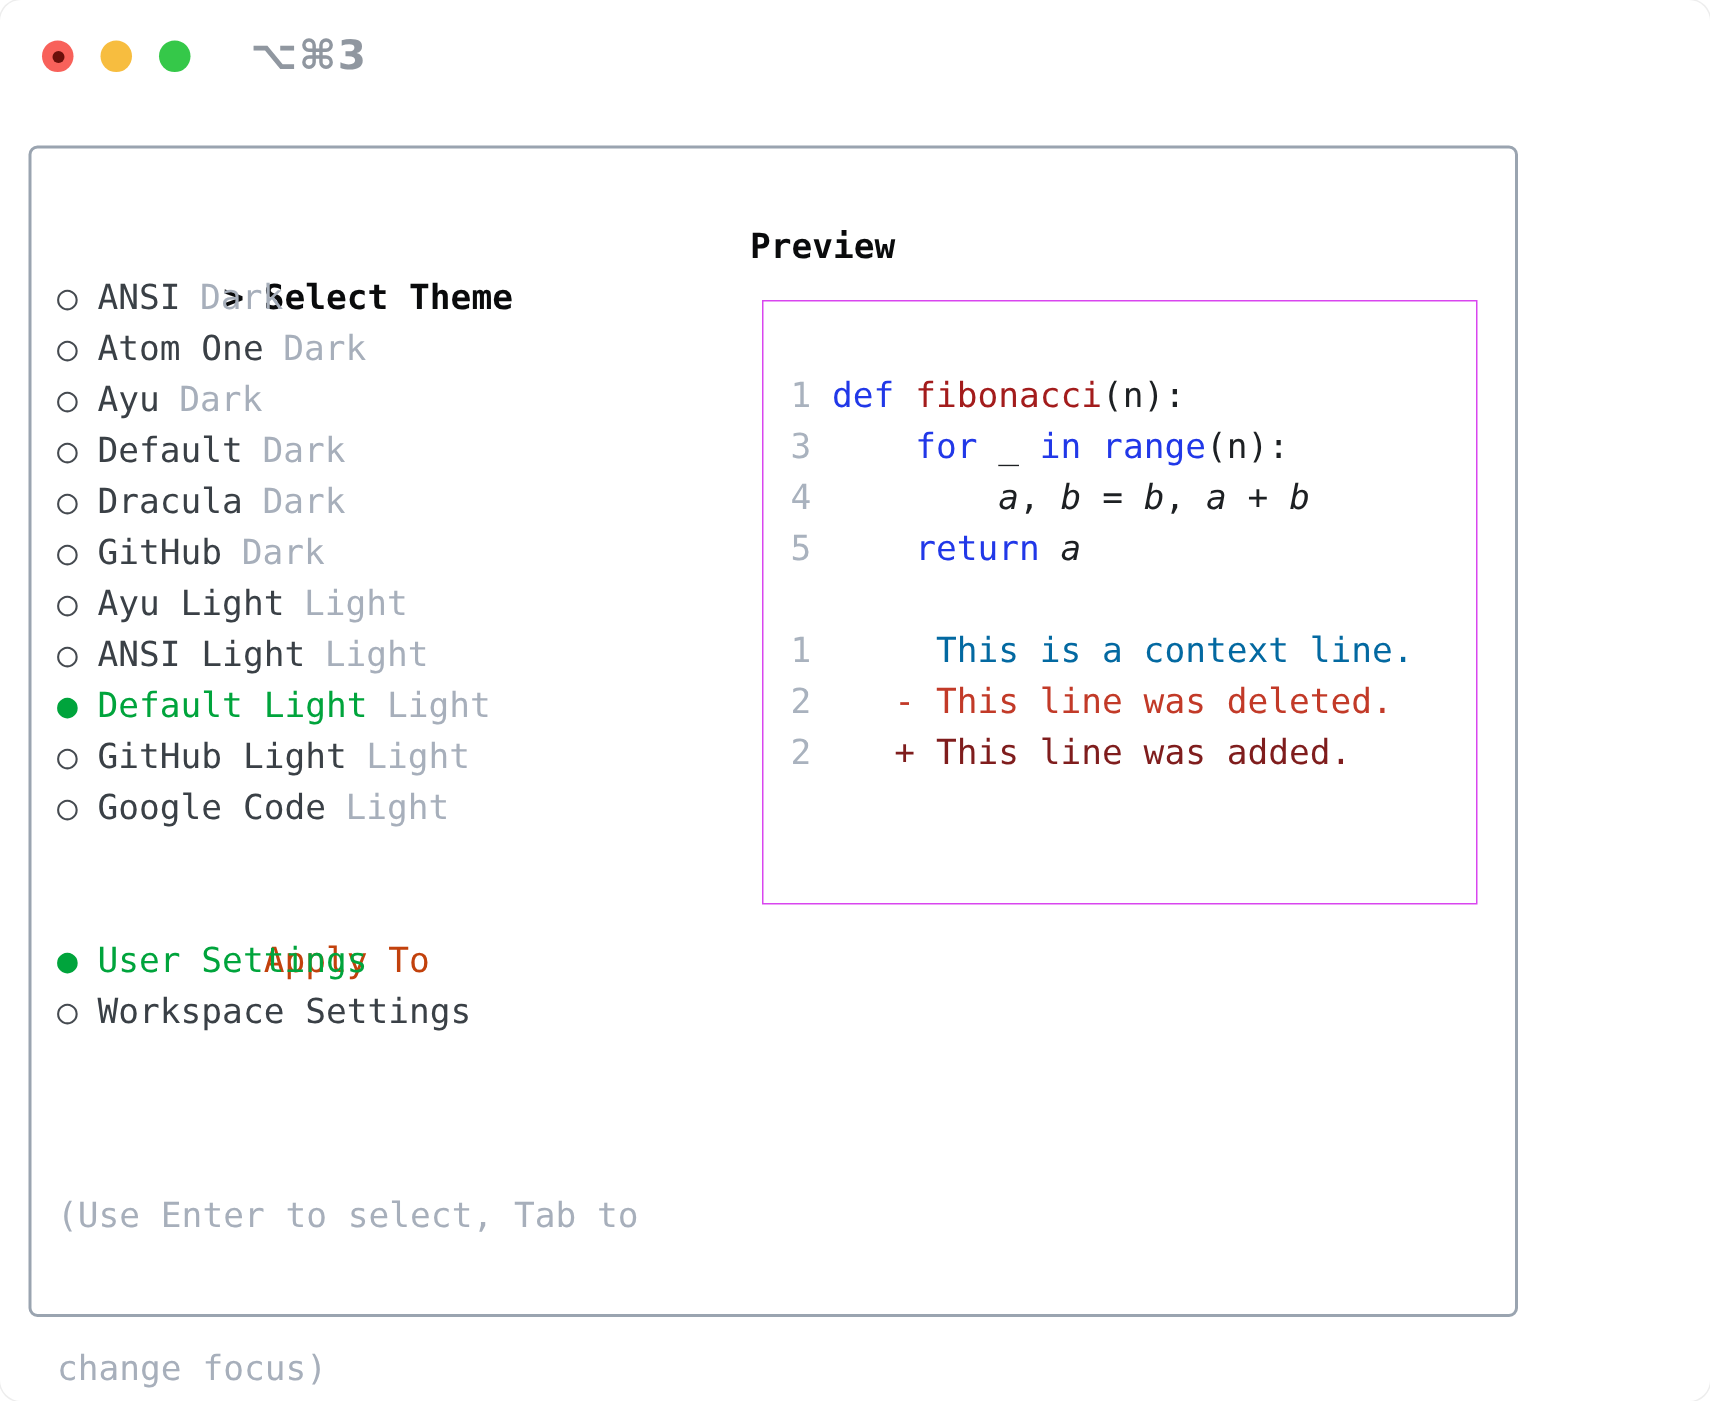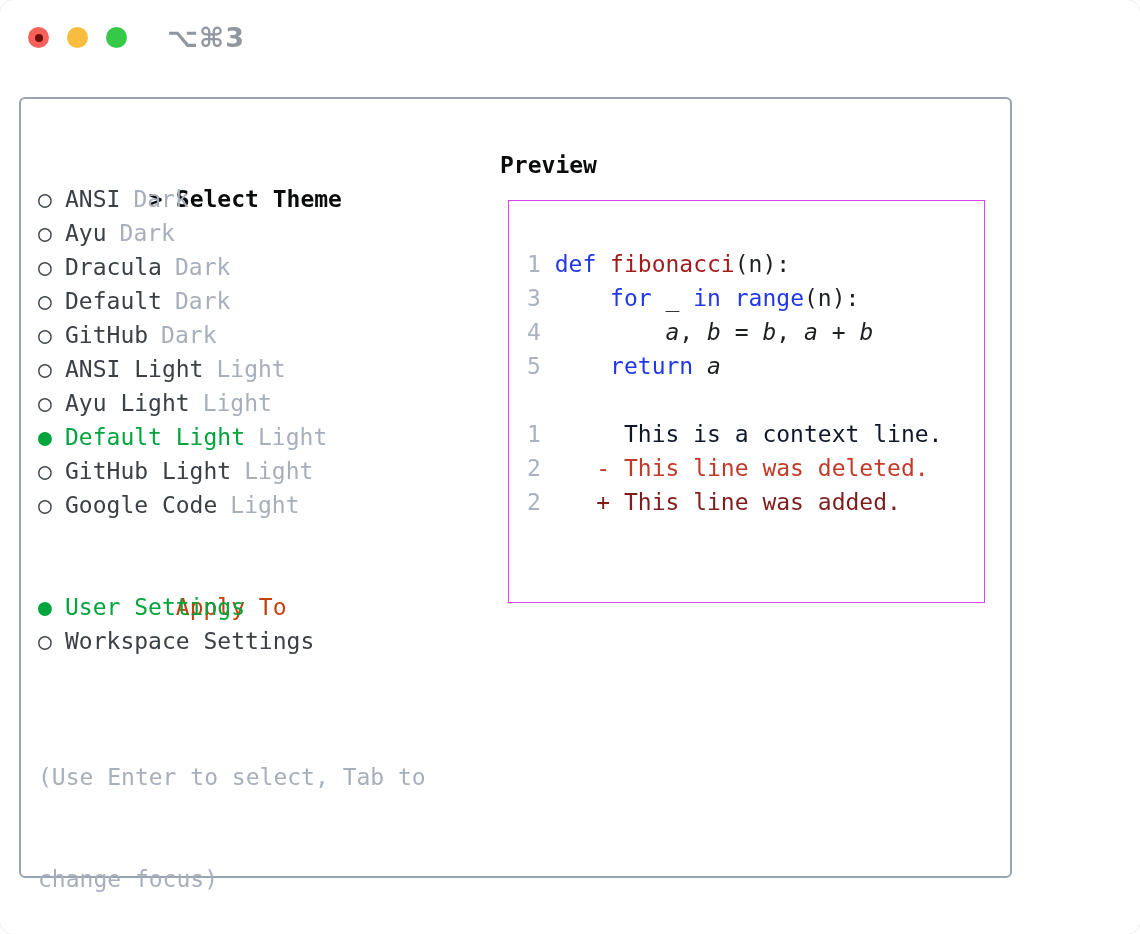--- a/index.html
+++ b/index.html
@@ -36,21 +36,21 @@
   .preview-box{margin-left:8px;margin-top:18px;width:477px;height:403px;box-sizing:border-box;
                border:1px solid #d946ef;padding:46px 8px 0 18px;font-size:23px;line-height:34px;
                background:#ffffff;overflow:hidden;}
   .pline{height:34px;white-space:pre;}
   .pline span{white-space:pre;}
   .pline span[data-color="ln"]{color:#a9b2be;}
   .pline span[data-color="kw"]{color:#2138e8;}
   .pline span[data-color="fn"]{color:#a31c1c;}
   .pline span[data-color="tx"]{color:#1d2023;}
   .pline span[data-color="var"]{color:#1d2023;font-style:italic;}
-  .pline span[data-color="ctx"]{color:#0f172a;}
+  .pline span[data-color="ctx"]{color:#0369a1;}
   .pline span[data-color="del"]{color:#c23a28;}
   .pline span[data-color="add"]{color:#7f1d1d;}
 </style>
 </head>
 <body>
 
 <div class="window">
 
   <div class="lights">
     <span class="light red">
@@ -63,26 +63,27 @@
 
   <div class="main-box">
 
     <div class="left-col">
       <div class="row">
         <span class="marker cursor">&gt;</span><span class="hdr">Select Theme</span>
       </div>
 
       <div id="theme-list">
           <div class="row"><span class="marker">○</span><span class="name">ANSI</span><span class="variant">Dark</span></div>
+          <div class="row"><span class="marker">○</span><span class="name">Atom One</span><span class="variant">Dark</span></div>
           <div class="row"><span class="marker">○</span><span class="name">Ayu</span><span class="variant">Dark</span></div>
+          <div class="row"><span class="marker">○</span><span class="name">Default</span><span class="variant">Dark</span></div>
           <div class="row"><span class="marker">○</span><span class="name">Dracula</span><span class="variant">Dark</span></div>
-          <div class="row"><span class="marker">○</span><span class="name">Default</span><span class="variant">Dark</span></div>
           <div class="row"><span class="marker">○</span><span class="name">GitHub</span><span class="variant">Dark</span></div>
+          <div class="row"><span class="marker">○</span><span class="name">Ayu Light</span><span class="variant">Light</span></div>
           <div class="row"><span class="marker">○</span><span class="name">ANSI Light</span><span class="variant">Light</span></div>
-          <div class="row"><span class="marker">○</span><span class="name">Ayu Light</span><span class="variant">Light</span></div>
           <div class="row"><span class="marker sel">●</span><span class="name sel">Default Light</span><span class="variant">Light</span></div>
           <div class="row"><span class="marker">○</span><span class="name">GitHub Light</span><span class="variant">Light</span></div>
           <div class="row"><span class="marker">○</span><span class="name">Google Code</span><span class="variant">Light</span></div>
         </div>
 
       <div class="row"></div>
 
       <div class="row apply-hdr">
         <span class="marker"></span><span class="name">Apply To</span>
       </div>

